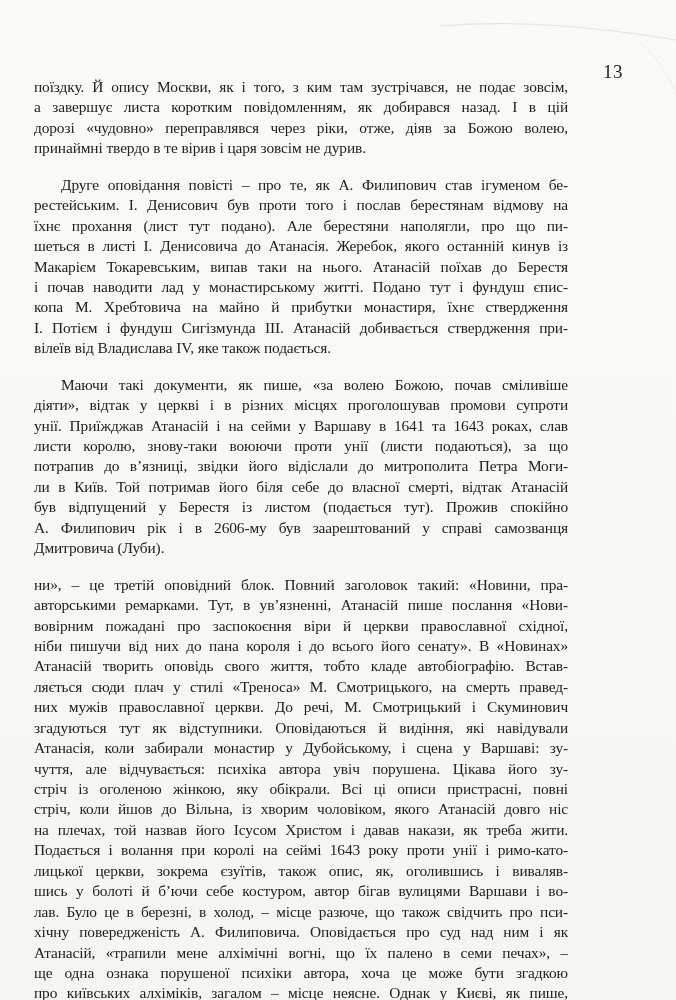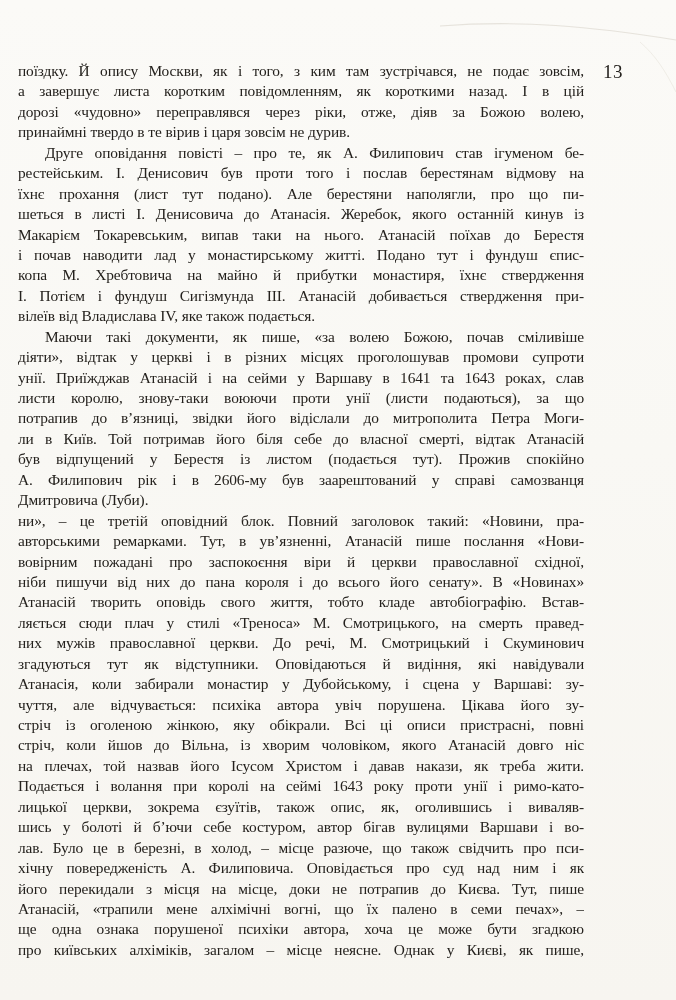--- a/index.html
+++ b/index.html
@@ -38,21 +38,21 @@
   .text-block {
     position: absolute;
     left: 18px;
     top: 61px;
     width: 566px;
     font-size: 15.4px;
     line-height: 20.45px;
     letter-spacing: -0.12px;
   }
   .paragraph {
-    margin: 0;
+    margin: 16px;
     padding: 0;
   }
   .line {
     height: 20.45px;
     overflow: hidden;
     text-align: justify;
     text-align-last: justify;
     word-spacing: 0.1px;
   }
   .line.flush-left {
@@ -71,21 +71,21 @@
   <svg class="crease" width="676" height="120" viewBox="0 0 676 120">
     <path d="M 440 26 C 520 20, 590 26, 676 40" fill="none" stroke="#ddd9d0" stroke-width="1.2" opacity="0.7"></path>
     <path d="M 640 42 C 655 55, 665 70, 676 92" fill="none" stroke="#e3dfd6" stroke-width="1" opacity="0.5"></path>
   </svg>
 
   <div class="page-number">13</div>
 
   <div class="text-block" id="text-block">
       <div class="paragraph">
         <div class="line first">поїздку. Й опису Москви, як і того, з ким там зустрічався, не подає зовсім,</div>
-        <div class="line">а завершує листа коротким повідомленням, як короткими назад. І в цій</div>
+        <div class="line">а завершує листа коротким повідомленням, як добирався назад. І в цій</div>
         <div class="line">дорозі «чудовно» переправлявся через ріки, отже, діяв за Божою волею,</div>
         <div class="line flush-left">принаймні твердо в те вірив і царя зовсім не дурив.</div>
       </div>
       <div class="paragraph indented">
         <div class="line first">Друге оповідання повісті – про те, як А. Филипович став ігуменом бе-</div>
         <div class="line">рестейським. І. Денисович був проти того і послав берестянам відмову на</div>
         <div class="line">їхнє прохання (лист тут подано). Але берестяни наполягли, про що пи-</div>
         <div class="line">шеться в листі І. Денисовича до Атанасія. Жеребок, якого останній кинув із</div>
         <div class="line">Макарієм Токаревським, випав таки на нього. Атанасій поїхав до Берестя</div>
         <div class="line">і почав наводити лад у монастирському житті. Подано тут і фундуш єпис-</div>
@@ -116,20 +116,19 @@
         <div class="line">Атанасія, коли забирали монастир у Дубойському, і сцена у Варшаві: зу-</div>
         <div class="line">чуття, але відчувається: психіка автора увіч порушена. Цікава його зу-</div>
         <div class="line">стріч із оголеною жінкою, яку обікрали. Всі ці описи пристрасні, повні</div>
         <div class="line">стріч, коли йшов до Вільна, із хворим чоловіком, якого Атанасій довго ніс</div>
         <div class="line">на плечах, той назвав його Ісусом Христом і давав накази, як треба жити.</div>
         <div class="line">Подається і волання при королі на сеймі 1643 року проти унії і римо-като-</div>
         <div class="line">лицької церкви, зокрема єзуїтів, також опис, як, оголившись і виваляв-</div>
         <div class="line">шись у болоті й б’ючи себе костуром, автор бігав вулицями Варшави і во-</div>
         <div class="line">лав. Було це в березні, в холод, – місце разюче, що також свідчить про пси-</div>
         <div class="line">хічну повередженість А. Филиповича. Оповідається про суд над ним і як</div>
-        <div class="line">його перекидали з місця на місце, доки не потрапив до Києва. Тут, пише</div>
         <div class="line">Атанасій, «трапили мене алхімічні вогні, що їх палено в семи печах», –</div>
         <div class="line">ще одна ознака порушеної психіки автора, хоча це може бути згадкою</div>
         <div class="line">про київських алхіміків, загалом – місце неясне. Однак у Києві, як пише,</div>
       </div>
     </div>
 
 </div>
 
 </body></html>

